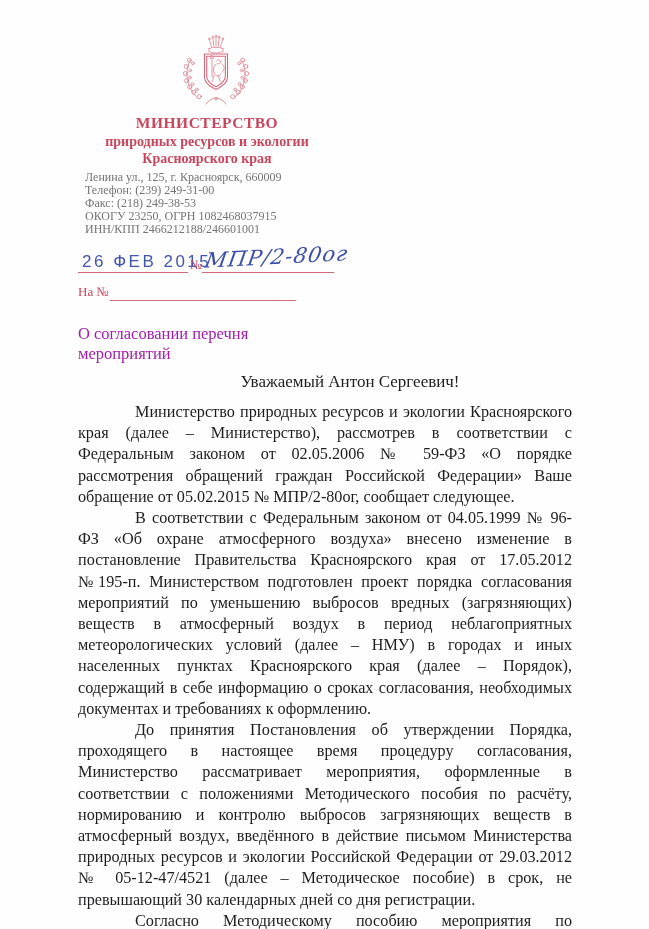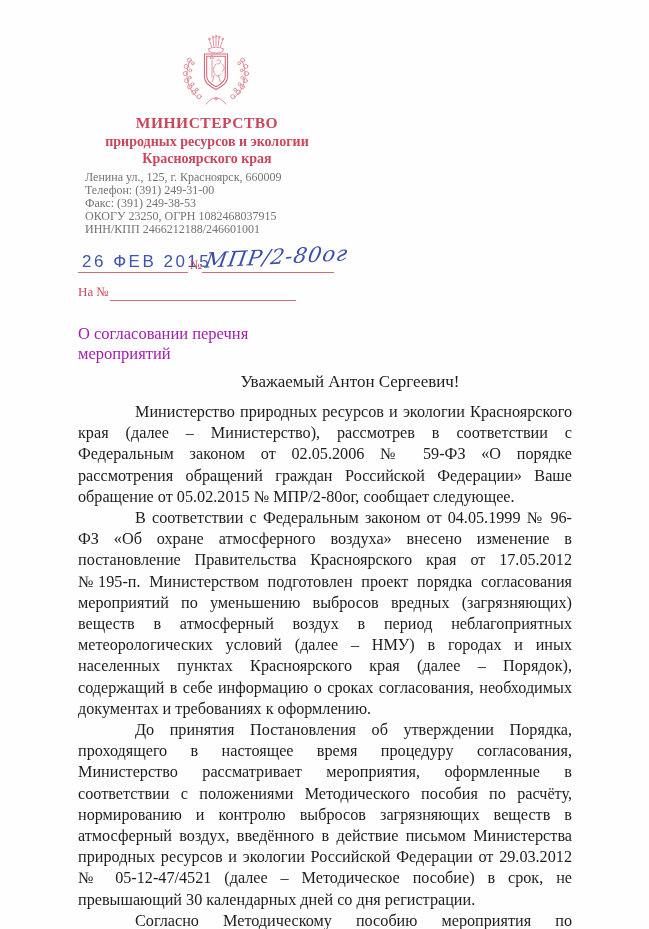--- a/index.html
+++ b/index.html
@@ -125,22 +125,22 @@
         </g>
       </svg>
     </div>
     <div class="ministry-1">МИНИСТЕРСТВО</div>
     <div class="ministry-2">природных ресурсов и экологии</div>
     <div class="ministry-3">Красноярского края</div>
   </div>
 
   <div class="contact">
     <div>Ленина ул., 125, г. Красноярск, 660009</div>
-    <div>Телефон: (391) 249-31-00</div>
-    <div>Факс: (391) 249-38-53</div>
+    <div>Телефон: (239) 249-31-00</div>
+    <div>Факс: (218) 249-38-53</div>
     <div>ОКОГУ 23250, ОГРН 1082468037915</div>
     <div>ИНН/КПП 2466212188/246601001</div>
   </div>
 
   <div class="date-stamp">26 ФЕВ 2015</div>
   <div class="rule rule-date"></div>
   <div class="number-label">№</div>
   <div class="handwriting">МПР/2-80ог</div>
   <div class="rule rule-number"></div>
   <div class="incoming-label">На №</div>

